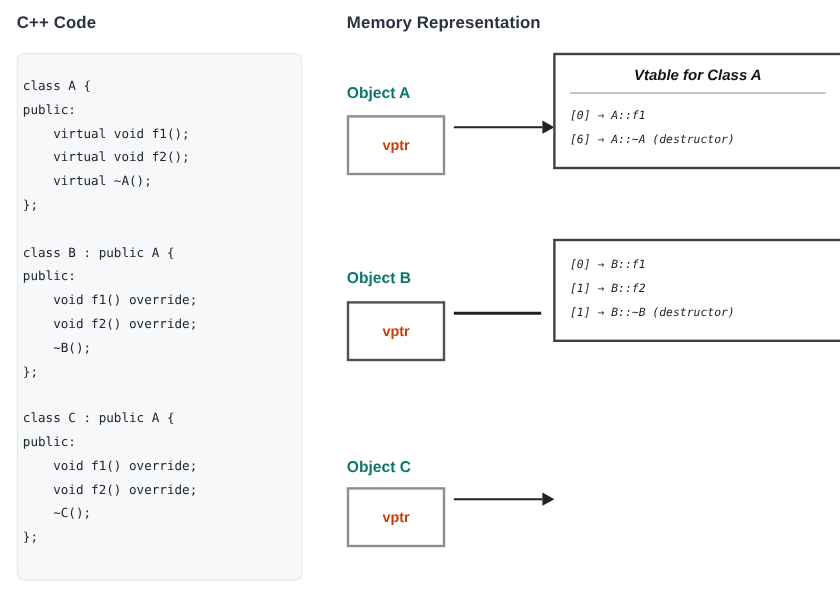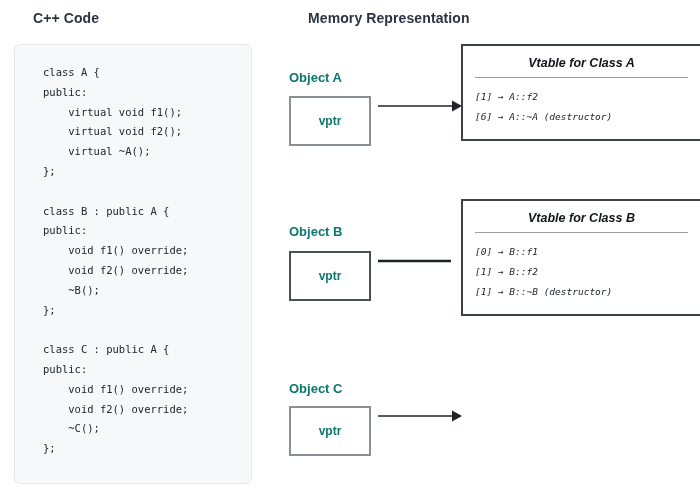--- a/index.html
+++ b/index.html
@@ -22,36 +22,35 @@
 
   
   .section-heading {
     position: absolute;
     font-family: "Liberation Sans", sans-serif;
     font-size: 14px;
     font-weight: bold;
     color: #2c3340;
     letter-spacing: 0.1px;
     white-space: nowrap;
-    margin-left: 19px;
   }
   #heading-code { left: 14px; top: 10px; }
   #heading-memory { left: 289px; top: 10px; }
 
   
   .code-panel {
     position: absolute;
     left: 14px;
     top: 44px;
     width: 238px;
     height: 440px;
     background: #f7f8f9;
     border: 1px solid #e6e8ea;
     border-radius: 6px;
-    padding: 18px 28px;
+    padding: 18px 4px;
     overflow: hidden;
   }
   .code-text {
     margin: 0;
     font-family: "DejaVu Sans Mono", "Liberation Mono", monospace;
     font-size: 10.5px;
     line-height: 19.8px;
     color: #20262e;
     white-space: pre;
   }
@@ -73,21 +72,21 @@
     border: 2px solid #8a8f96;
     display: flex;
     align-items: center;
     justify-content: center;
   }
   .vptr-box.emphasis { border-color: #4b5058; }
   .vptr-text {
     font-family: "Liberation Sans", sans-serif;
     font-size: 12px;
     font-weight: bold;
-    color: #0f766e;
+    color: #c2410c;
   }
 
   
   .arrow { position: absolute; }
 
   
   .vtable-box {
     position: absolute;
     left: 461px;
     width: 241px;
@@ -167,25 +166,24 @@
   <div class="vptr-box" style="left:289px; top:406px;">
     <span class="vptr-text">vptr</span>
   </div>
   <svg class="arrow" style="left:378px; top:406px;" width="84" height="20" viewBox="0 0 84 20">
     <line x1="0" y1="10" x2="74" y2="10" stroke="#1f2328" stroke-width="1.6"></line>
     <polygon points="74,4.5 84,10 74,15.5" fill="#1f2328"></polygon>
   </svg>
 
   <div class="vtable-box" style="top:44px;">
     <div class="vtable-title">Vtable for Class A</div>
-    <div class="vtable-entry">[1] → A::f2</div>
+    <div class="vtable-entry">[0] → A::f1</div>
     <div class="vtable-entry">[6] → A::~A (destructor)</div>
   </div>
 
   <div class="vtable-box" style="top:199px;">
-    <div class="vtable-title">Vtable for Class B</div>
     <div class="vtable-entry">[0] → B::f1</div>
     <div class="vtable-entry">[1] → B::f2</div>
     <div class="vtable-entry">[1] → B::~B (destructor)</div>
   </div>
 
 
 </div>
 
 </body></html>

